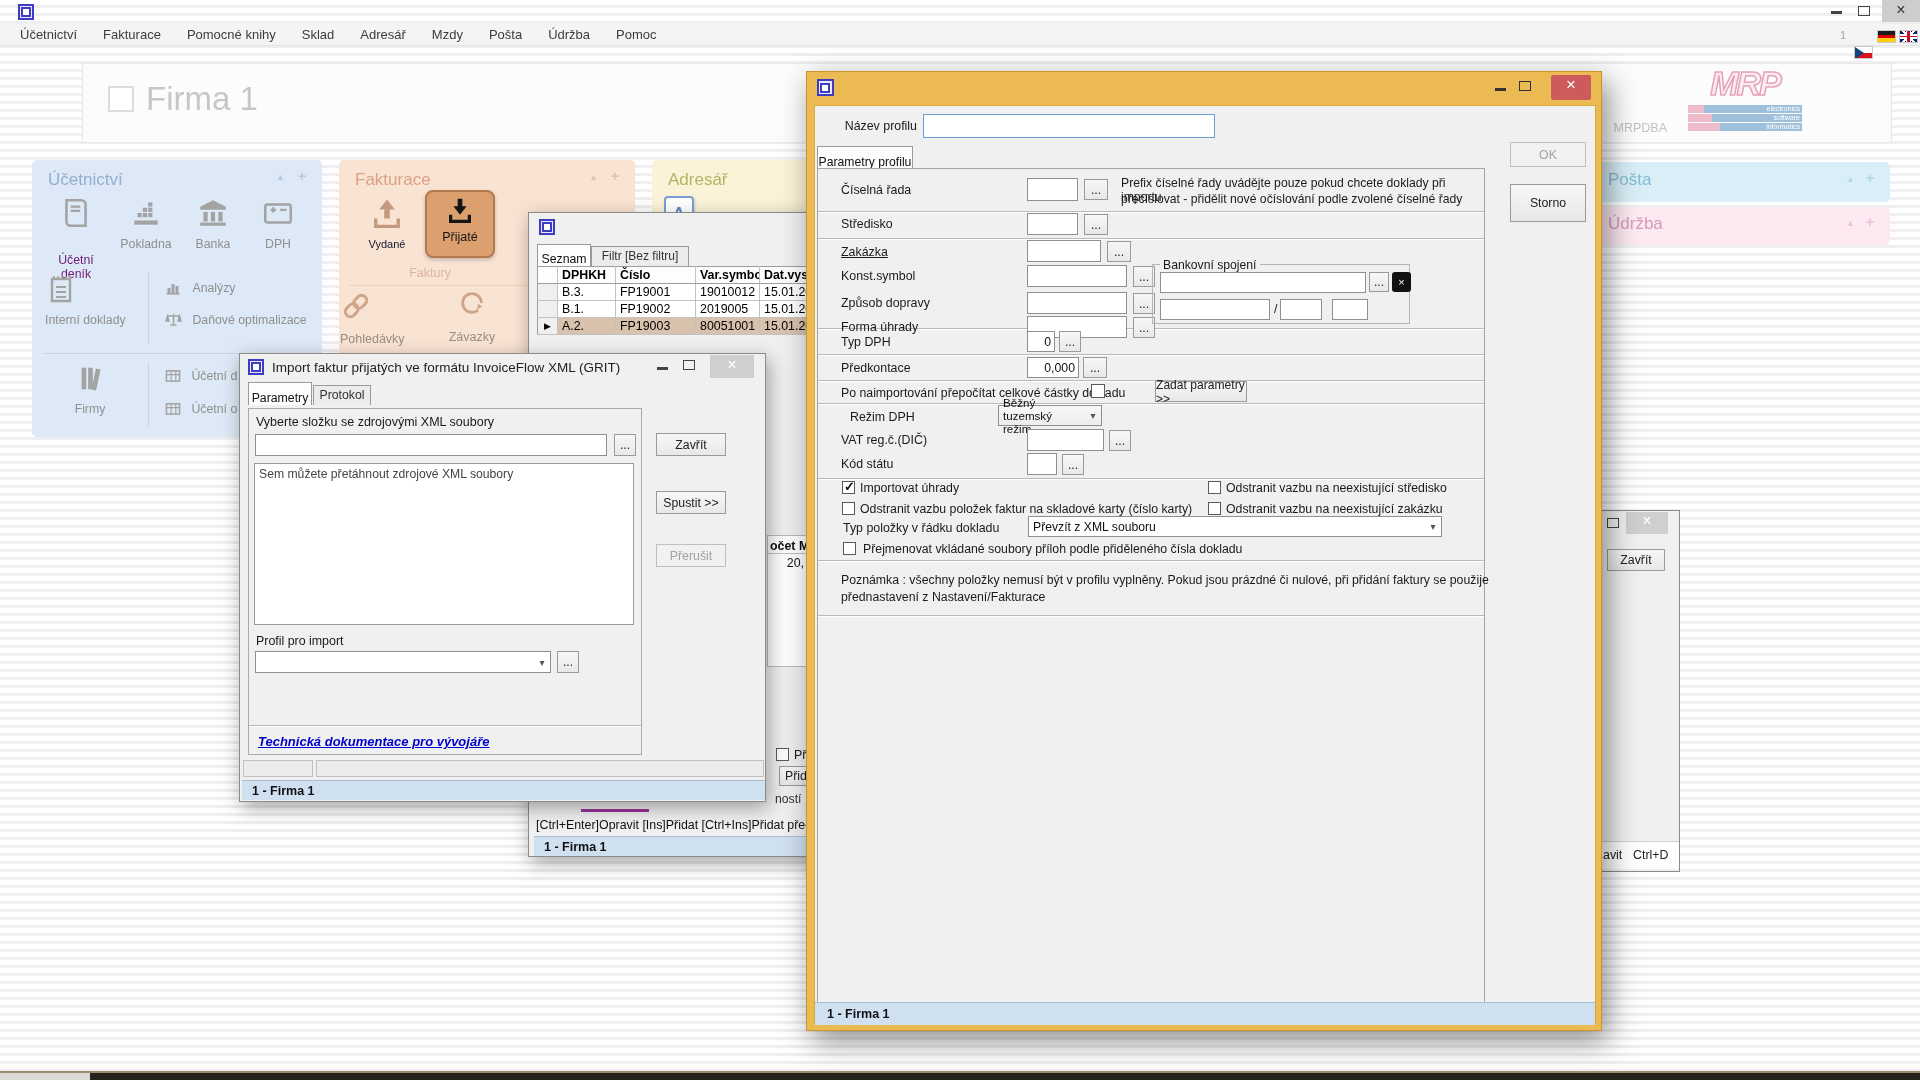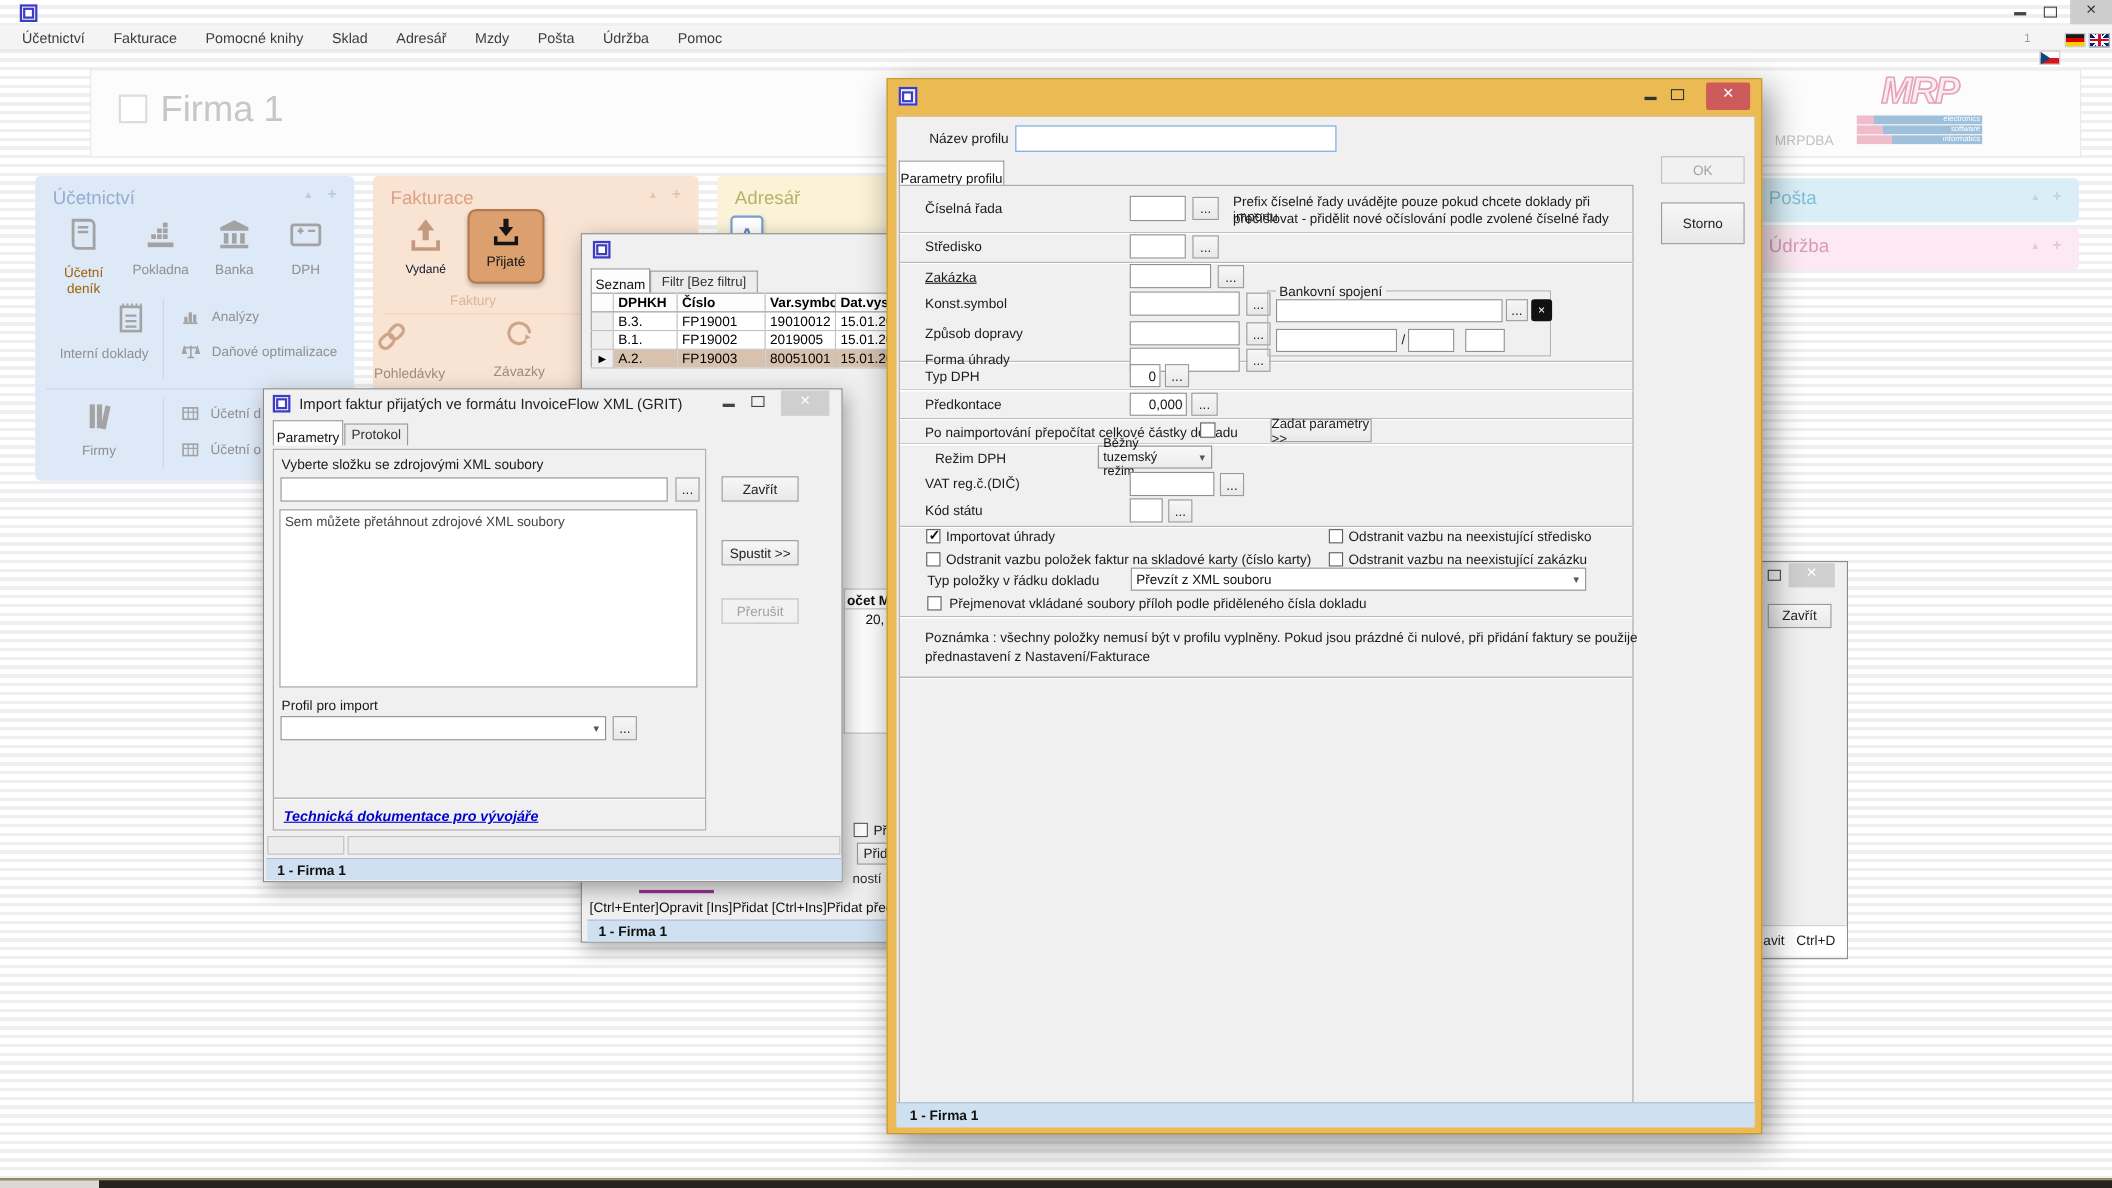--- a/index.html
+++ b/index.html
@@ -111,21 +111,21 @@
   <div class="a" style="left:32px;top:160px;width:290px;height:277px;background:#dde9f6;border-radius:5px">
     <div class="a panel-title" style="left:16px;top:10px;color:#94add0">Účetnictví</div>
     <div class="a pico" style="left:244px;top:12px;color:#b9cbe3">▲</div>
     <div class="a pico" style="left:266px;top:8px;color:#b9cbe3;font-size:14px;font-weight:bold">+</div>
 
     <div class="a" style="left:10px;top:36px;width:68px;text-align:center">
       <svg width="34" height="34" viewBox="0 0 32 32">
           <path d="M7 4h14a4 4 0 014 4v20H11a4 4 0 01-4-4z" fill="none" stroke="#a3a3a3" stroke-width="2.4"></path>
           <path d="M11 10h9M11 14h9" stroke="#a3a3a3" stroke-width="2"></path>
         </svg>
-      <div style="font-size:12.3px;color:#a16207;margin-top:6px">Účetní deník</div>
+      <div style="font-size:12.3px;color:#701a75;margin-top:19px">Účetní deník</div>
     </div>
     <div class="a" style="left:80px;top:36px;width:68px;text-align:center">
       <svg width="34" height="34" viewBox="0 0 32 32">
           <g fill="#a3a3a3">
             <rect x="18" y="6" width="4" height="4"></rect>
             <rect x="13" y="11" width="4" height="4"></rect>
             <rect x="18" y="11" width="4" height="4"></rect>
             <rect x="8" y="16" width="4" height="4"></rect>
             <rect x="13" y="16" width="4" height="4"></rect>
             <rect x="18" y="16" width="4" height="4"></rect>
@@ -148,21 +148,21 @@
     </div>
     <div class="a" style="left:214px;top:36px;width:64px;text-align:center">
       <svg width="34" height="34" viewBox="0 0 32 32">
           <rect x="4" y="8" width="24" height="17" rx="2" fill="none" stroke="#a3a3a3" stroke-width="2.4"></rect>
           <path d="M9 13h5M11.5 10.5v5M18 13h6" stroke="#a3a3a3" stroke-width="2"></path>
         </svg>
       <div style="font-size:12.3px;color:#8f8f8f;margin-top:3px">DPH</div>
     </div>
     <div class="a" style="left:116px;top:112px;width:1px;height:72px;background:#c5d5ea"></div>
 
-    <div class="a" style="left:13px;top:112px;width:90px;text-align:right">
+    <div class="a" style="left:13px;top:112px;width:90px;text-align:left">
       <svg width="32" height="34" viewBox="0 0 32 32">
           <rect x="7" y="6" width="18" height="22" fill="none" stroke="#a3a3a3" stroke-width="2.4"></rect>
           <path d="M9 6v-3M13 6v-3M17 6v-3M21 6v-3M25 6v-3" stroke="#a3a3a3" stroke-width="1.6"></path>
           <path d="M11 14h10M11 19h10M11 24h10" stroke="#a3a3a3" stroke-width="2"></path>
         </svg>
       <div style="font-size:12.3px;color:#8f8f8f;margin-top:3px">Interní doklady</div>
     </div>
     <div class="a" style="left:133px;top:120px">
       <svg width="17" height="16" viewBox="0 0 16 16">
           <g fill="#a3a3a3">

